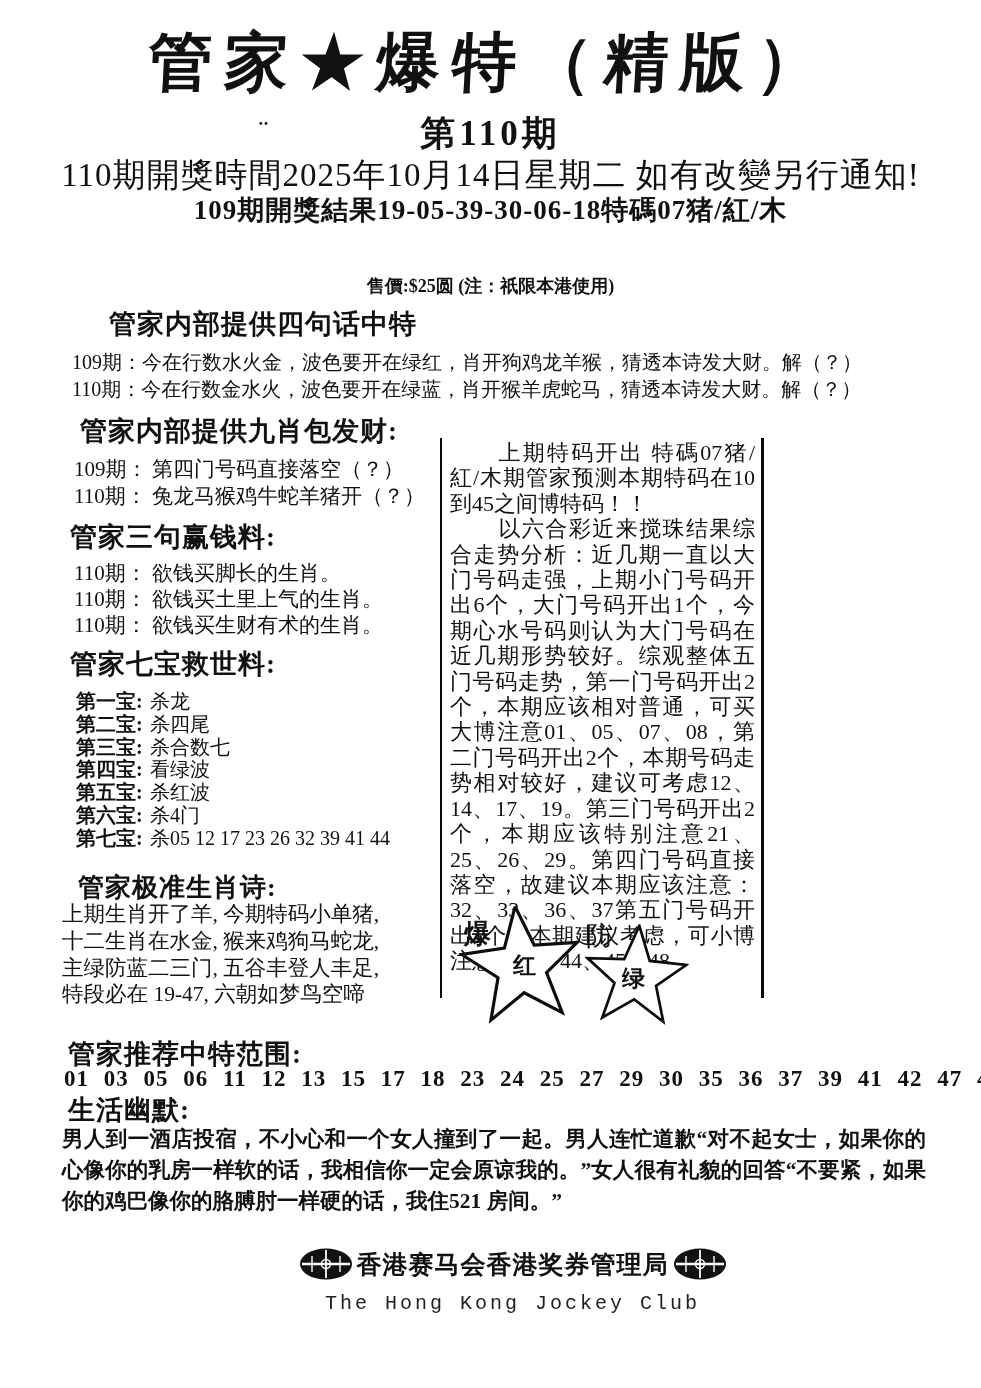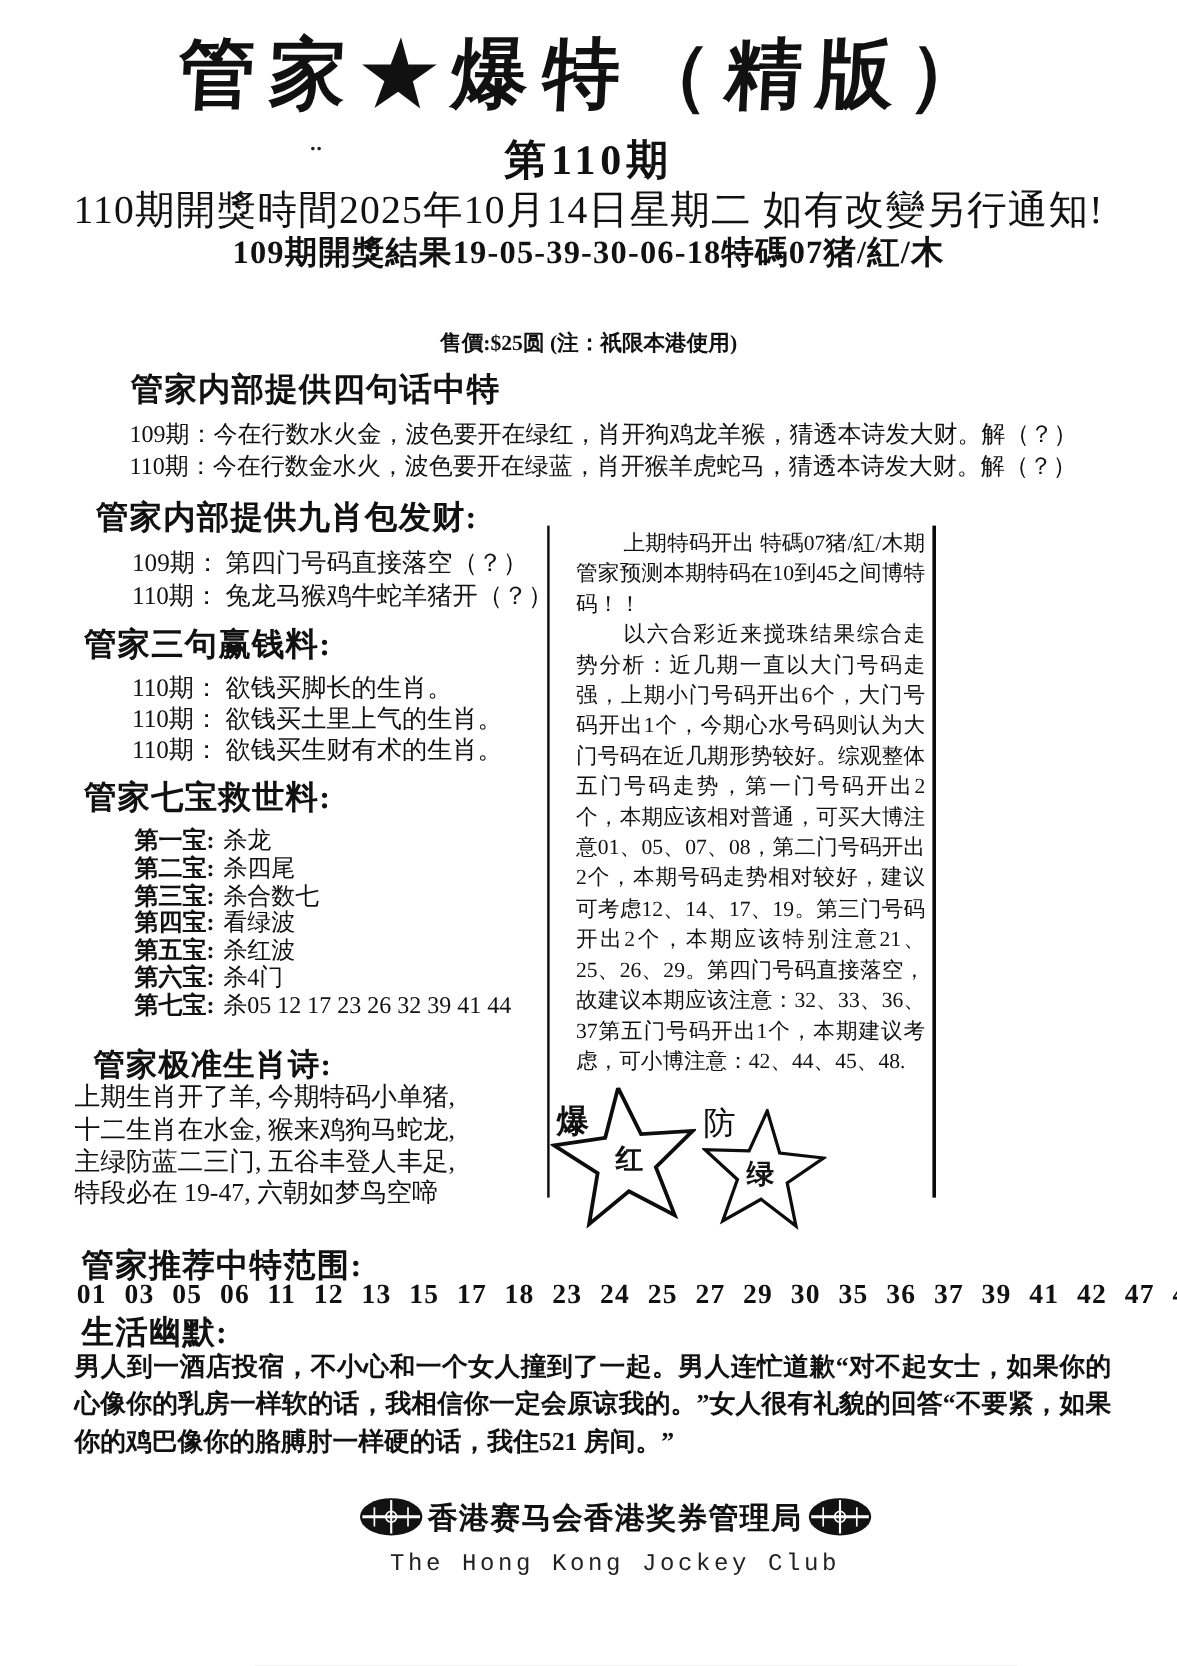--- a/index.html
+++ b/index.html
@@ -15,36 +15,36 @@
     letter-spacing:12px;transform:skewX(-3deg);font-family:"DejaVu Serif",serif;}
   .dots{left:258px;top:110px;font-size:16px;font-weight:bold;letter-spacing:2px;color:#222;}
   .issue{top:110px;font-size:35px;font-weight:bold;letter-spacing:4px;}
   .drawtime{top:153px;font-size:33px;font-weight:normal;letter-spacing:1px;}
   .lastresult{top:192px;font-size:27px;font-weight:bold;letter-spacing:1px;}
   .provider{top:226px;font-size:37px;font-weight:600;letter-spacing:2px;}
   .price{top:274px;font-size:18px;font-weight:bold;}
 
   .h-sec{font-weight:bold;font-size:27px;letter-spacing:1px;white-space:nowrap;}
   .row{display:flex;align-items:baseline;white-space:nowrap;}
-  .row .lbl{flex:0 0 auto;margin-left:36px;}
+  .row .lbl{flex:0 0 auto;}
   .fullrow{font-size:20px;line-height:27px;white-space:nowrap;}
 
   .s1-rows{left:72px;top:349px;}
   .s2-rows{left:74px;top:456px;font-size:21px;line-height:27px;}
   .s2-rows .lbl{width:78px;}
   .s3-rows{left:74px;top:560px;font-size:21px;line-height:26px;}
   .s3-rows .lbl{width:78px;}
   .s4-rows{left:76px;top:690px;font-size:20px;line-height:22.8px;}
   .s4-rows .lbl{width:74px;font-weight:bold;}
   .poem{left:62px;top:901px;font-size:21.5px;line-height:26.8px;white-space:nowrap;}
 
   .analysis{
-    left:456px;top:438px;width:324px;height:560px;box-sizing:border-box;
+    left:440px;top:438px;width:324px;height:560px;box-sizing:border-box;
     border-left:2px solid #0a0a0a;border-right:3px solid #0a0a0a;
-    padding:2px 6px 0 22px;font-size:18px;line-height:25.4px;text-align:justify;
+    padding:2px 6px 0 8px;font-size:22px;line-height:25.4px;text-align:justify;
   }
   .analysis p{margin:0;text-indent:2.2em;}
 
   .star-label{font-size:27px;font-weight:bold;}
   .star-inner{font-size:23px;font-weight:bold;}
 
   .rec-title{left:68px;top:1036px;}
   .rec-nums{left:64px;top:1066px;font-size:23px;font-weight:600;
     letter-spacing:1px;word-spacing:8px;white-space:nowrap;}
   .humor-title{left:68px;top:1092px;}

